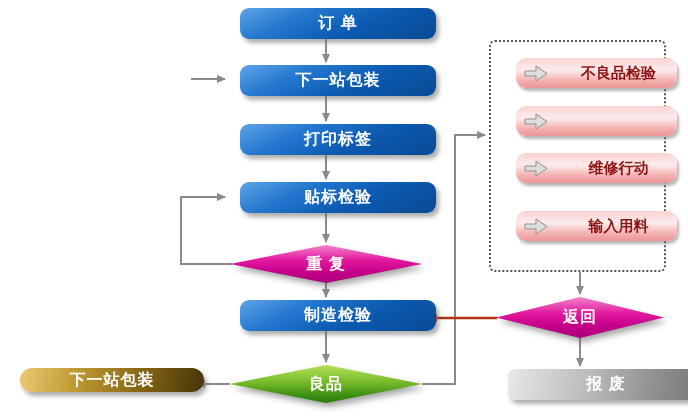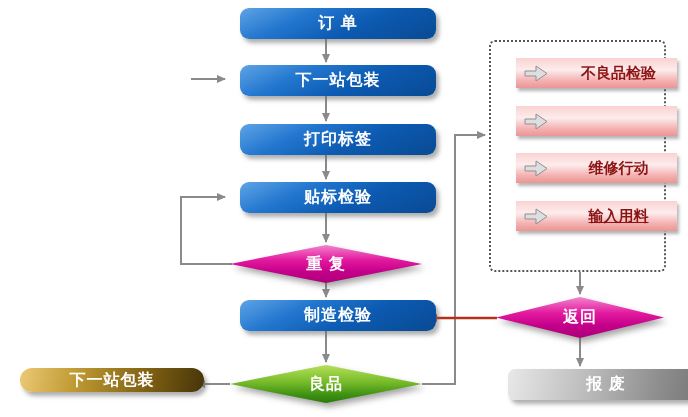--- a/index.html
+++ b/index.html
@@ -21,21 +21,21 @@
   .magenta{background:linear-gradient(180deg,#f383cd 0%,#e2199e 40%,#c4008a 70%,#ab0078 100%);}
   .greeny{background:linear-gradient(180deg,#b6e05a 0%,#77bb2a 45%,#3c8f12 80%,#2c7a0c 100%);}
   .stadium{left:8px;top:368px;width:184px;height:24px;border-radius:16px;
     background:linear-gradient(100deg,#ecc975 0%,#c09a33 30%,#7d5f12 70%,#46350a 100%);
     box-shadow:3px 4px 4px rgba(110,110,110,.55);font-family:Liberation Serif, serif;}
   .gray-box{left:496px;top:369px;width:196px;height:31px;border-radius:7px;
     background:linear-gradient(100deg,#e8e8e8 0%,#bcbcbc 40%,#8f8f8f 75%,#757575 100%);
     box-shadow:3px 4px 4px rgba(110,110,110,.55);}
   .dotted-panel{position:absolute;left:489px;top:40px;width:173px;height:228px;
     border:2px dotted #555;border-radius:6px;z-index:1;background:#fff;}
-  .pink-item{left:504px;width:145px;height:30px;border-radius:0;
+  .pink-item{left:504px;width:145px;height:30px;border-radius:10px;
     background:linear-gradient(180deg,#fad2d2 0%,#fdecec 40%,#f4b1b1 75%,#ec9595 100%);
     box-shadow:2px 3px 3px rgba(110,110,110,.5);
     color:#8c1414;font-size:15px;letter-spacing:0;justify-content:flex-start;padding:0 8px;gap:20px;}
   .pink-item .lbl{flex:1;text-align:center;}
 </style>
 </head>
 <body>
 
 <div id="canvas">
 
@@ -98,21 +98,21 @@
     <svg width="24" height="17" viewBox="0 0 24 17">
       <polygon points="1,6 12,6 12,1 23,8.5 12,16 12,11 1,11" fill="#dedede" stroke="#8f8f8f" stroke-width="1"></polygon>
     </svg>
   </div>
   <div class="node pink-item" style="top:153px;">
     <svg width="24" height="17" viewBox="0 0 24 17">
       <polygon points="1,6 12,6 12,1 23,8.5 12,16 12,11 1,11" fill="#dedede" stroke="#8f8f8f" stroke-width="1"></polygon>
     </svg>
     <span class="lbl">维修行动</span>
   </div>
-  <div class="node pink-item" style="top:201px;text-decoration:underline;">
+  <div class="node pink-item" style="top:211px;">
     <svg width="24" height="17" viewBox="0 0 24 17">
       <polygon points="1,6 12,6 12,1 23,8.5 12,16 12,11 1,11" fill="#dedede" stroke="#8f8f8f" stroke-width="1"></polygon>
     </svg>
     <span class="lbl">输入用料</span>
   </div>
 
   <div class="diamond" style="left:496px;top:297px;width:168px;height:41px;">
     <div class="shape magenta">
       <span>返回</span>
     </div>

